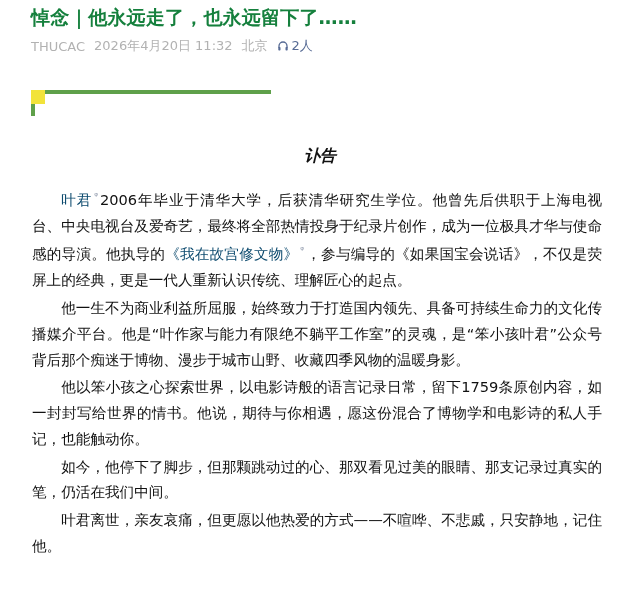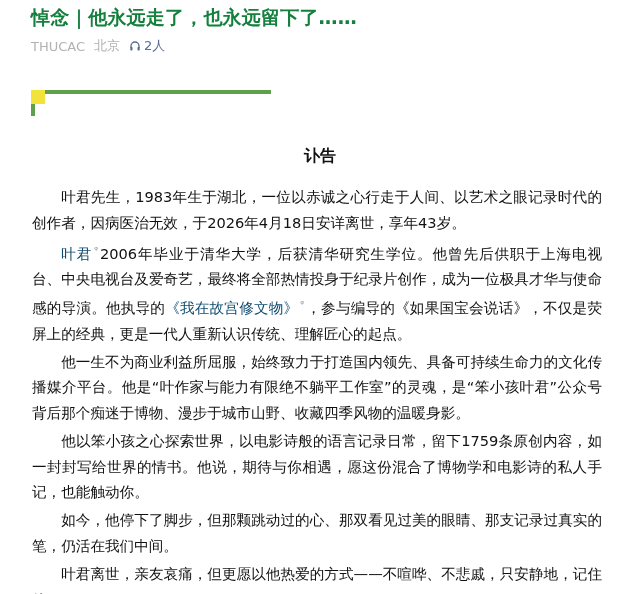--- a/index.html
+++ b/index.html
@@ -23,58 +23,58 @@
     .banner { position: absolute; left: 31px; top: 90px; width: 240px; height: 26px; }
     .banner .yellow { position: absolute; left: 0; top: 0; width: 14px; height: 14px; background: #f2e33a; }
     .banner .green-top { position: absolute; left: 14px; top: 0; width: 226px; height: 4px; background: #5fa04a; }
     .banner .green-left { position: absolute; left: 0; top: 14px; width: 4px; height: 12px; background: #5fa04a; }
     .banner .text {
       position: absolute; left: 20px; top: 9px; font-size: 10px; font-weight: bold; color: #222; white-space: nowrap;
     }
 
     .heading {
       position: absolute; left: 0; width: 640px; top: 146px; text-align: center;
-      font-size: 16px; font-weight: bold; color: #111;
+      font-size: 16px; font-weight: bold; color: #111; font-style: italic;
     }
 
     .content {
       position: absolute; left: 32px; top: 184px; width: 570px;
       font-size: 14.6px; line-height: 25.8px; color: #111;
     }
     .content p { text-indent: 2em; margin: 0 0 2px 0; text-align: justify; }
     .link { color: #0c4a6e; }
     .sup { font-size: 9px; color: #8a94a8; vertical-align: super; margin: 0 2px; }
   </style>
 </head>
 <body>
 
 <div class="title">悼念｜他永远走了，也永远留下了……</div>
 
 <div class="meta">
   <span>THUCAC</span>
+  <span>2026年4月20日 11:32</span>
   <span>北京</span>
   <span class="listen">
     <svg width="12" height="12" viewBox="0 0 12 12">
       <path d="M2 8 V6 a4 4 0 0 1 8 0 V8" fill="none" stroke="#576b95" stroke-width="1.3"></path>
       <rect x="1.3" y="7" width="2.2" height="3.5" rx="0.8" fill="#576b95"></rect>
       <rect x="8.5" y="7" width="2.2" height="3.5" rx="0.8" fill="#576b95"></rect>
     </svg>
     <span>2人</span>
   </span>
 </div>
 
 <div class="banner">
   <div class="yellow"></div>
   <div class="green-top"></div>
   <div class="green-left"></div>
 </div>
 
 <div class="heading">讣告</div>
 
 <div class="content">
-  <p>叶君先生，1983年生于湖北，一位以赤诚之心行走于人间、以艺术之眼记录时代的创作者，因病医治无效，于2026年4月18日安详离世，享年43岁。</p>
   <p><span class="link">叶君</span><span class="sup">ᵠ</span><span>2006年毕业于清华大学，后获清华研究生学位。他曾先后供职于上海电视台、中央电视台及爱奇艺，最终将全部热情投身于纪录片创作，成为一位极具才华与使命感的导演。他执导的</span><span class="link">《我在故宫修文物》</span><span class="sup">ᵠ</span><span>，参与编导的《如果国宝会说话》，不仅是荧屏上的经典，更是一代人重新认识传统、理解匠心的起点。</span></p>
   <p>他一生不为商业利益所屈服，始终致力于打造国内领先、具备可持续生命力的文化传播媒介平台。他是“叶作家与能力有限绝不躺平工作室”的灵魂，是“笨小孩叶君”公众号背后那个痴迷于博物、漫步于城市山野、收藏四季风物的温暖身影。</p>
   <p>他以笨小孩之心探索世界，以电影诗般的语言记录日常，留下1759条原创内容，如一封封写给世界的情书。他说，期待与你相遇，愿这份混合了博物学和电影诗的私人手记，也能触动你。</p>
   <p>如今，他停下了脚步，但那颗跳动过的心、那双看见过美的眼睛、那支记录过真实的笔，仍活在我们中间。</p>
   <p>叶君离世，亲友哀痛，但更愿以他热爱的方式——不喧哗、不悲戚，只安静地，记住他。</p>
 
 </div>
 
 </body></html>

